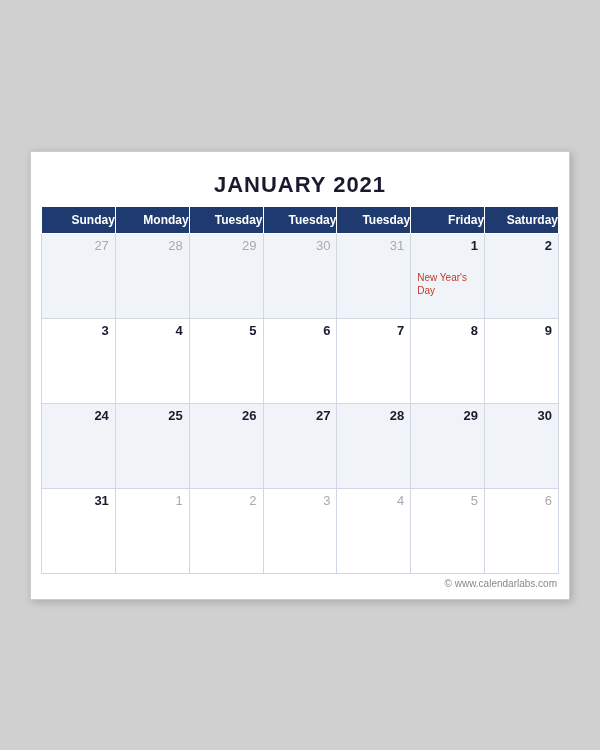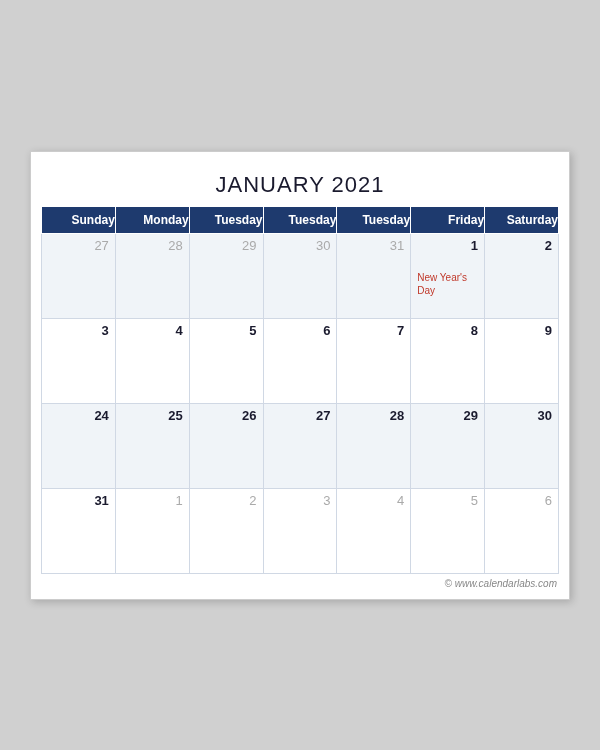--- a/index.html
+++ b/index.html
@@ -15,21 +15,21 @@
     .calendar-container {
       background: #fff;
       width: 540px;
       border: 1px solid #ccc;
       padding: 10px;
       box-shadow: 2px 2px 8px rgba(0,0,0,0.2);
     }
     .calendar-title {
       text-align: center;
       font-size: 22px;
-      font-weight: normal;
+      font-weight: bold;
       color: #1a1a2e;
       padding: 10px 0 8px 0;
       letter-spacing: 1px;
     }
     table {
       width: 100%;
       border-collapse: collapse;
     }
     thead tr th {
       background-color: #1e3a6e;
@@ -71,21 +71,20 @@
       color: #c0392b;
       font-weight: normal;
       margin-top: 18px;
       line-height: 1.3;
     }
     .footer {
       text-align: right;
       font-size: 10px;
       color: #888;
       padding: 4px 2px 0 0;
-      font-style: italic;
     }
   </style>
 </head>
 <body>
 
 <div class="calendar-container">
   <div class="calendar-title">JANUARY 2021</div>
   <table>
     <thead>
       <tr>

